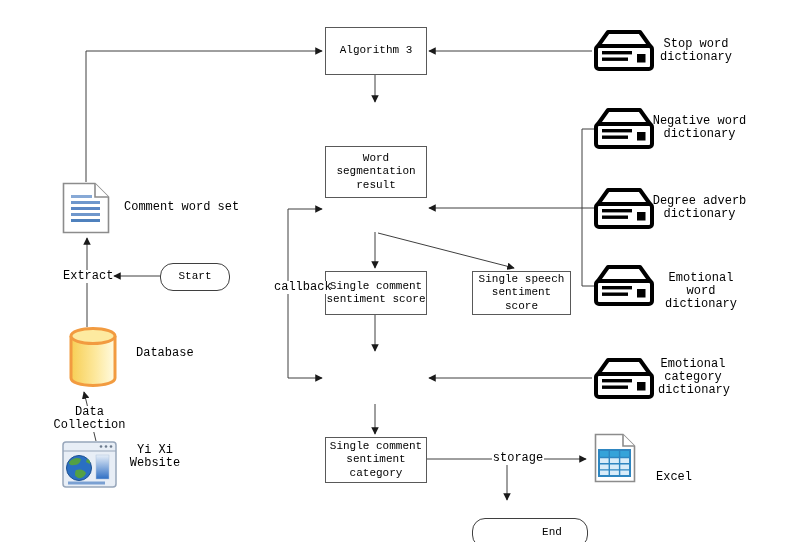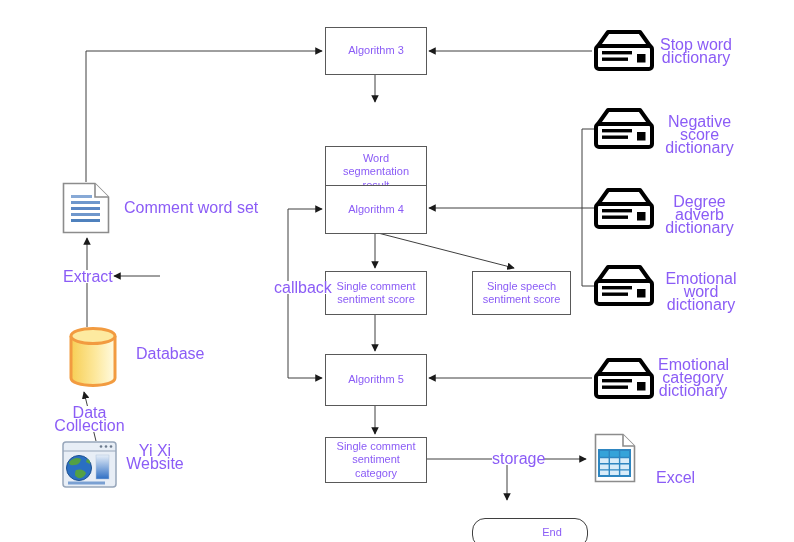--- a/index.html
+++ b/index.html
@@ -1,28 +1,28 @@
 <!DOCTYPE html>
 <html><head>
 <meta charset="utf-8">
 <style>
   html,body { margin:0; padding:0; background:#fff; }
   .canvas {
     position:relative; width:794px; height:542px; background:#ffffff;
-    font-family:Liberation Sans, sans-serif; color:#8b5cf6; overflow:hidden;
+    font-family:Liberation Mono, monospace; color:#000000; overflow:hidden;
   }
   .connectors { position:absolute; left:0; top:0; z-index:1; }
   .node {
     position:absolute; z-index:2; background:#fff; border:1px solid #595959;
     display:flex; align-items:center; justify-content:center;
     text-align:center; font-size:11px; line-height:1.22; white-space:pre-line;
   }
   .oval { border-radius:13px; border:1px solid #3f3f3f; }
   .lbl {
-    position:absolute; z-index:3; font-size:16px; line-height:13px;
+    position:absolute; z-index:3; font-size:12px; line-height:13px;
     white-space:pre-line;
   }
   .on-line { background:#fff; text-align:center; }
   .dict-label { text-align:center; }
   .icon { position:absolute; z-index:2; }
 </style>
 </head>
 <body>
 
 <div class="canvas">
@@ -69,30 +69,29 @@
       <path d="M87,327 V238" marker-end="url(#arr)"></path>
 
       <path d="M96,441 L84,392" marker-end="url(#arr)"></path>
     </g>
   </svg>
 
   <div class="node" style="left:325px;top:27px;width:100px;height:46px;">Algorithm 3</div>
   <div class="node" style="left:325px;top:105px;width:100px;height:50px;margin-top:41px;">Word
 segmentation
 result</div>
-  <div class="node" style="left:325px;top:185px;width:100px;height:47px;">Algorithm 4</div>
   <div class="node" style="left:325px;top:271px;width:100px;height:42px;">Single comment
 sentiment score</div>
   <div class="node" style="left:472px;top:271px;width:97px;height:42px;">Single speech
 sentiment score</div>
-  <div class="node" style="left:325px;top:354px;width:100px;height:50px;">Algorithm 5</div>
   <div class="node" style="left:325px;top:437px;width:100px;height:44px;">Single comment
 sentiment
 category</div>
 
+  <div class="node oval" style="left:160px;top:263px;width:68px;height:26px;">Start</div>
   <div class="node oval" style="left:472px;top:518px;width:70px;height:28px;padding-left:44px;">End</div>
 
   <svg class="icon" style="left:62px;top:182px;" width="48" height="52" viewBox="0 0 48 52">
     <path d="M1.5,1.5 H33 L46.5,15 V50.5 H1.5 Z" fill="#fff" stroke="#8c8c8c" stroke-width="1.6"></path>
     <path d="M33,1.5 V15 H46.5" fill="#fff" stroke="#8c8c8c" stroke-width="1.6"></path>
     <rect x="9" y="13" width="21" height="3" fill="#87a9d6"></rect>
     <rect x="9" y="19" width="29" height="3" fill="#6f97cc"></rect>
     <rect x="9" y="25" width="29" height="3" fill="#5b87c4"></rect>
     <rect x="9" y="31" width="29" height="3" fill="#6f97cc"></rect>
     <rect x="9" y="37" width="29" height="3" fill="#4f81bd"></rect>
@@ -175,21 +174,21 @@
   </svg>
 
   <div class="lbl" style="left:124px;top:201px;">Comment word set</div>
   <div class="lbl" style="left:136px;top:347px;">Database</div>
   <div class="lbl dict-label" style="left:125px;top:444px;width:60px;">Yi Xi
 Website</div>
   <div class="lbl" style="left:656px;top:452px;margin-top:19px;">Excel</div>
 
   <div class="lbl dict-label" style="left:658px;top:38px;width:76px;">Stop word
 dictionary</div>
-  <div class="lbl dict-label" style="left:652px;top:115px;width:95px;">Negative score
+  <div class="lbl dict-label" style="left:652px;top:115px;width:95px;">Negative word
 dictionary</div>
   <div class="lbl dict-label" style="left:652px;top:195px;width:95px;">Degree adverb
 dictionary</div>
   <div class="lbl dict-label" style="left:652px;top:272px;width:98px;">Emotional word
 dictionary</div>
   <div class="lbl dict-label" style="left:658px;top:358px;width:70px;">Emotional
 category
 dictionary</div>
 
   <div class="lbl on-line" style="left:63px;top:270px;width:45px;">Extract</div>

